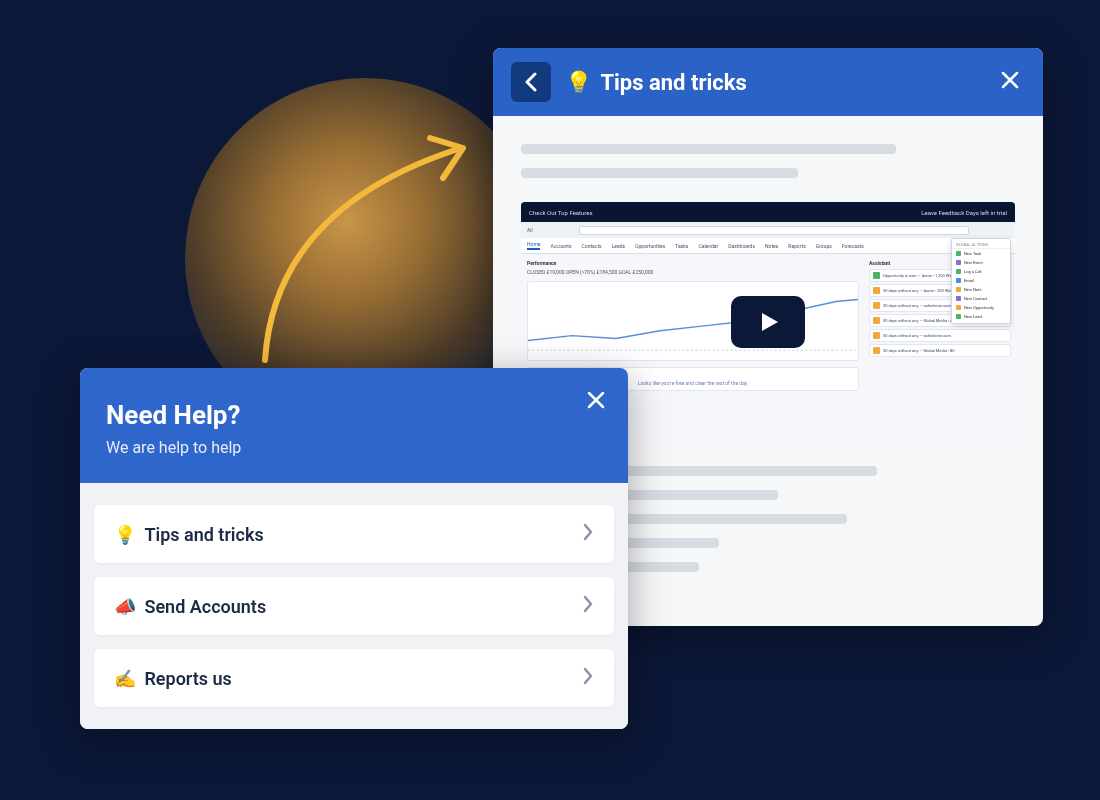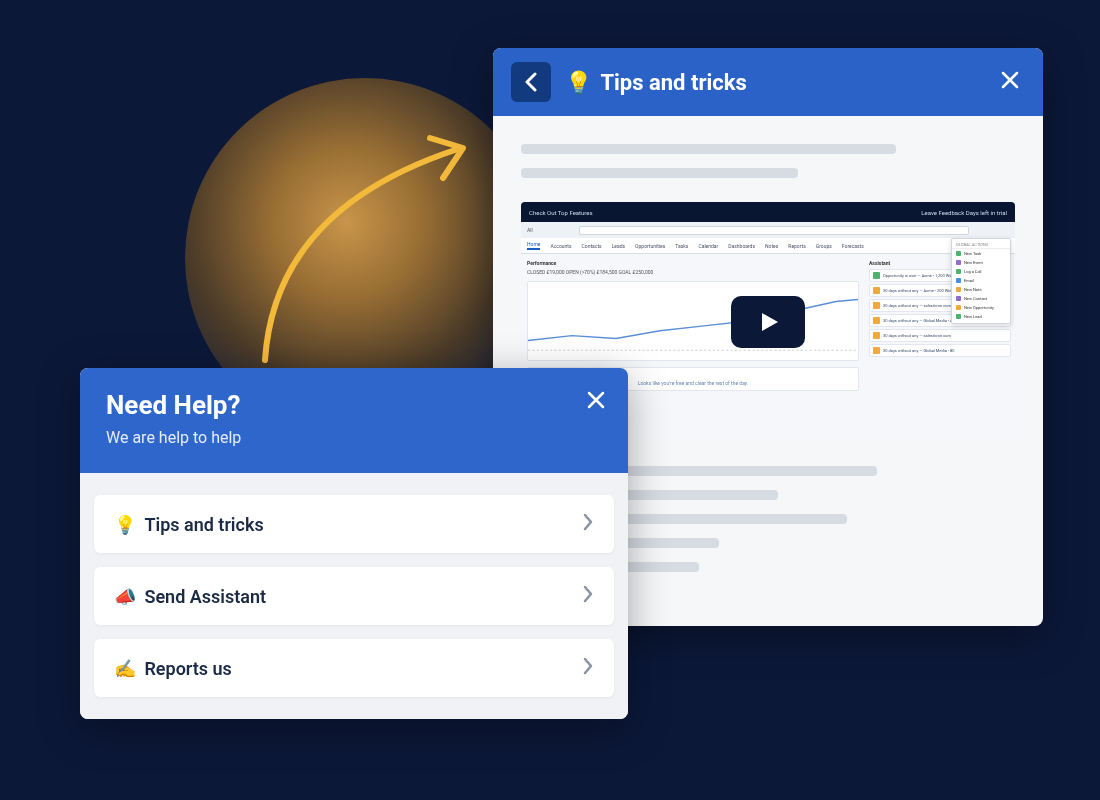--- a/index.html
+++ b/index.html
@@ -255,21 +255,21 @@
     left: 80px;
     top: 368px;
     width: 548px;
     background: #fff;
     border-radius: 8px;
     overflow: hidden;
     box-shadow: 0 10px 40px rgba(0,0,0,.35);
   }
   .help-header {
     background: #2e66cb;
-    padding: 22px 26px 26px;
+    padding: 32px 26px 26px;
     position: relative;
   }
   .help-title {
     color: #fff;
     font-size: 26px;
     font-weight: 700;
     margin-bottom: 8px;
   }
   .help-sub {
     color: #e5ecf8;
@@ -448,21 +448,21 @@
       </div>
       <span class="chev">
         <svg width="12" height="18" viewBox="0 0 12 18">
             <path d="M3 2 L9 9 L3 16" stroke="#8a93a4" stroke-width="2.5" fill="none" stroke-linecap="round" stroke-linejoin="round"></path>
           </svg>
       </span>
     </div>
     <div class="help-item">
       <div class="help-item-left">
         <span class="emoji">📣</span>
-        <span>Send Assistant</span>
+        <span>Send Accounts</span>
       </div>
       <span class="chev">
         <svg width="12" height="18" viewBox="0 0 12 18">
             <path d="M3 2 L9 9 L3 16" stroke="#8a93a4" stroke-width="2.5" fill="none" stroke-linecap="round" stroke-linejoin="round"></path>
           </svg>
       </span>
     </div>
     <div class="help-item">
       <div class="help-item-left">
         <span class="emoji">✍️</span>

